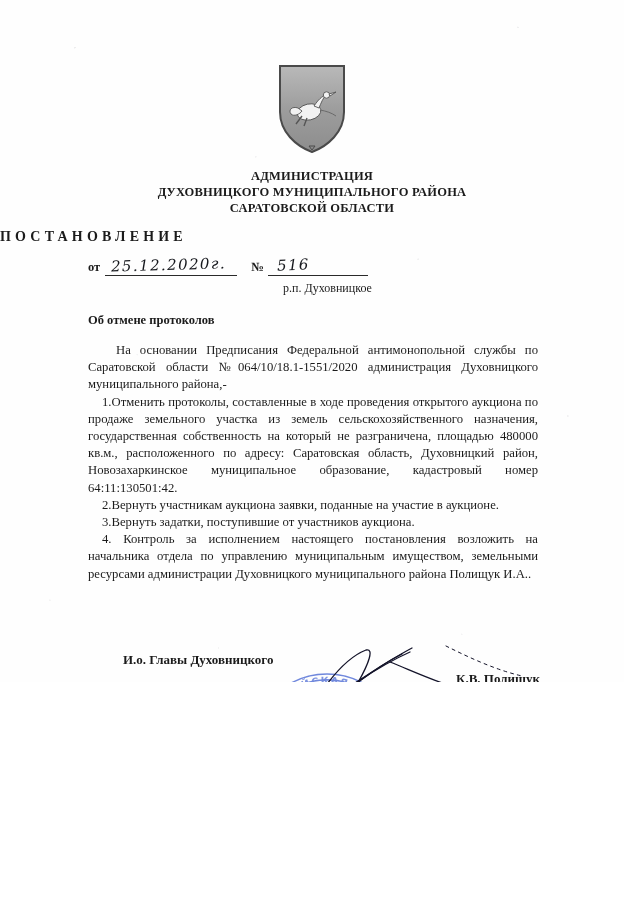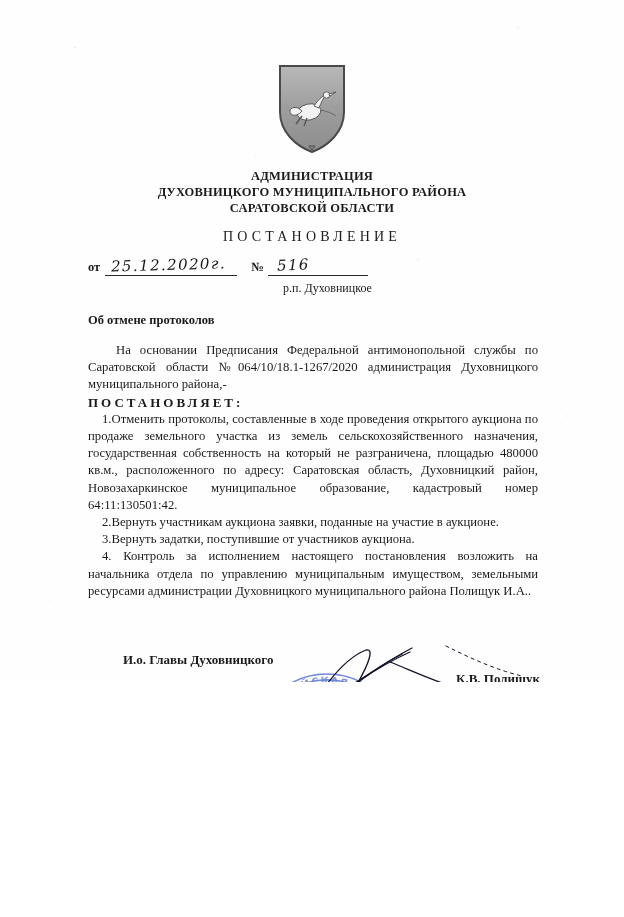--- a/index.html
+++ b/index.html
@@ -58,22 +58,22 @@
     font-size: 12.5px;
     line-height: 16px;
     letter-spacing: .2px;
   }
   .org-header div { white-space: nowrap; }
 
   .doc-type {
     position: absolute;
     left: 0; right: 0;
     top: 229px;
-    text-align: center;
-    font-weight: normal;
+    text-align: left;
+    font-weight: bold;
     font-size: 14px;
     letter-spacing: 4.2px;
   }
 
   
   .datenum {
     position: absolute;
     left: 88px;
     top: 260px;
     font-size: 12.5px;
@@ -273,22 +273,21 @@
     <span class="rule r2">
       <span class="hand n">516</span>
     </span>
   </div>
 
   <div class="place">р.п. Духовницкое</div>
 
   <div class="subject">Об отмене протоколов</div>
 
   <div class="body">
-    <p class="ind">На основании Предписания Федеральной антимонопольной службы по Саратовской области №064/10/18.1-1267/2020 администрация Духовницкого муниципального района,-</p>
-    <p class="resolves">ПОСТАНОВЛЯЕТ:</p>
+    <p class="ind">На основании Предписания Федеральной антимонопольной службы по Саратовской области №064/10/18.1-1551/2020 администрация Духовницкого муниципального района,-</p>
     <p class="ind-s">1.Отменить протоколы, составленные в ходе проведения открытого аукциона по продаже земельного участка из земель сельскохозяйственного назначения, государственная собственность на который не разграничена, площадью 480000 кв.м., расположенного по адресу: Саратовская область, Духовницкий район, Новозахаркинское муниципальное образование, кадастровый номер 64:11:130501:42.</p>
     <p class="ind-s">2.Вернуть участникам аукциона заявки, поданные на участие в аукционе.</p>
     <p class="ind-s">3.Вернуть задатки, поступившие от участников аукциона.</p>
     <p class="ind-s">4. Контроль за исполнением настоящего постановления возложить на начальника отдела по управлению муниципальным имуществом, земельными ресурсами администрации Духовницкого муниципального района Полищук И.А..</p>
   </div>
 
   <div class="sig">
     <div class="role">
       <div>И.о. Главы Духовницкого</div>
     </div>

